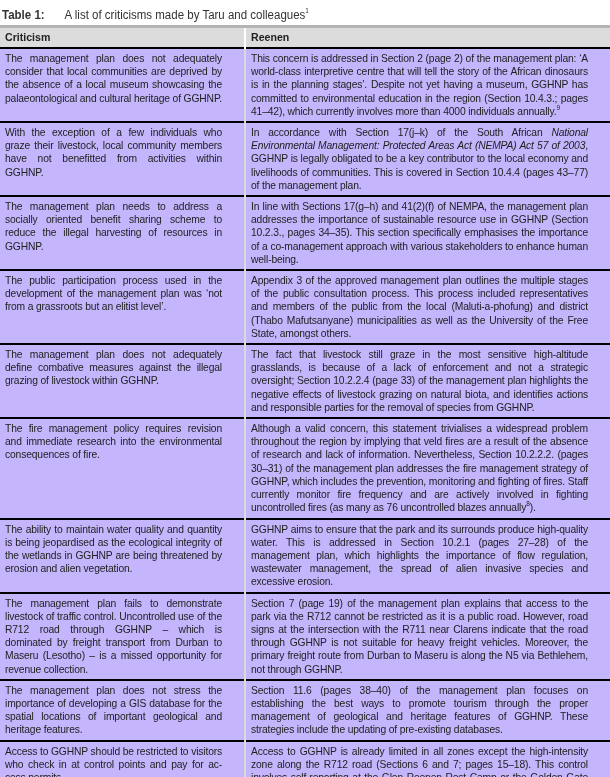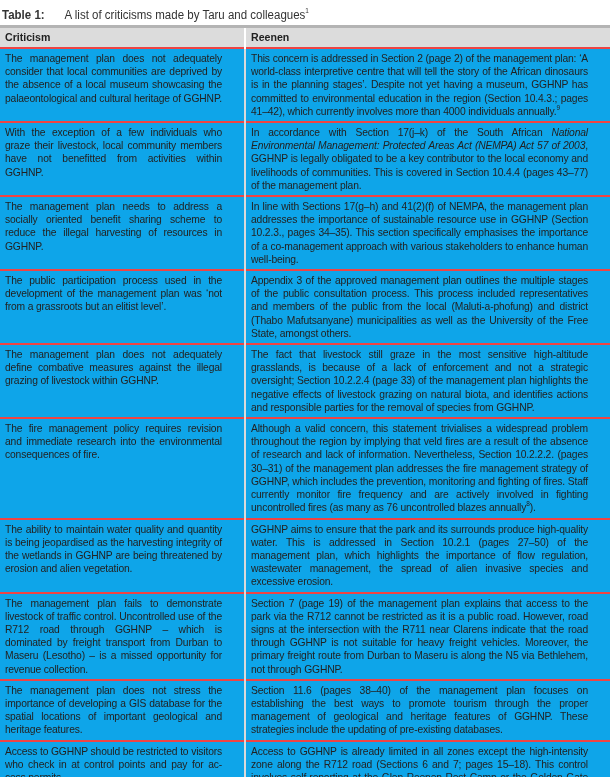--- a/index.html
+++ b/index.html
@@ -23,24 +23,24 @@
   }
   col.c1 { width: 245px; }
   col.c2 { width: 365px; }
   th {
     background: #dcdcdc; font-weight: bold; text-align: left;
     font-size: 10.6px; line-height: 13px; padding: 3px 5px 3px 5px;
     color: #222;
   }
   th:first-child { border-right: 2px solid #ffffff; }
   td {
-    background: #0ea5e9; vertical-align: top;
+    background: #c4b5fd; vertical-align: top;
     font-size: 10.3px; line-height: 13.2px;
     padding: 3px 22px 3px 5px; text-align: justify;
-    border-top: 2px solid #ef4444;
+    border-top: 2px solid #000000;
   }
   td:first-child { border-right: 2px solid #dadada; }
   tr.body-row:last-child td { border-bottom: 2px solid #d8d8d8; }
   .cell-text { display: block; letter-spacing: -0.15px; }
   i.it { }
   sup.ref { font-size: 6.5px; vertical-align: 5px; line-height: 0; }
 </style>
 </head>
 <body>
 
@@ -104,24 +104,24 @@
         <tr class="body-row">
           <td>
             <span class="cell-text"><span>The fire management policy requires revision and immediate research into the environmental consequences of fire.</span></span>
           </td>
           <td>
             <span class="cell-text"><span>Although a valid concern, this statement trivialises a widespread problem throughout the region by implying that veld fires are a result of the absence of research and lack of information. Nevertheless, Section 10.2.2.2. (pages 30–31) of the management plan addresses the fire management strategy of GGHNP, which includes the prevention, monitoring and fighting of fires. Staff currently monitor fire frequency and are actively involved in fighting uncontrolled fires (as many as 76 uncontrolled blazes annually</span><sup class="ref">8</sup><span>).</span></span>
           </td>
         </tr>
         <tr class="body-row">
           <td>
-            <span class="cell-text"><span>The ability to maintain water quality and quantity is being jeopardised as the harvesting integrity of the wetlands in GGHNP are being threatened by erosion and alien vegetation.</span></span>
+            <span class="cell-text"><span>The ability to maintain water quality and quantity is being jeopardised as the ecological integrity of the wetlands in GGHNP are being threatened by erosion and alien vegetation.</span></span>
           </td>
           <td>
-            <span class="cell-text"><span>GGHNP aims to ensure that the park and its surrounds produce high-quality water. This is addressed in Section 10.2.1 (pages 27–50) of the management plan, which highlights the importance of flow regulation, wastewater management, the spread of alien invasive species and excessive erosion.</span></span>
+            <span class="cell-text"><span>GGHNP aims to ensure that the park and its surrounds produce high-quality water. This is addressed in Section 10.2.1 (pages 27–28) of the management plan, which highlights the importance of flow regulation, wastewater management, the spread of alien invasive species and excessive erosion.</span></span>
           </td>
         </tr>
         <tr class="body-row">
           <td>
             <span class="cell-text"><span>The management plan fails to demonstrate livestock of traffic control. Uncontrolled use of the R712 road through GGHNP – which is dominated by freight transport from Durban to Maseru (Lesotho) – is a missed opportunity for revenue collection.</span></span>
           </td>
           <td>
             <span class="cell-text"><span>Section 7 (page 19) of the management plan explains that access to the park via the R712 cannot be restricted as it is a public road. However, road signs at the intersection with the R711 near Clarens indicate that the road through GGHNP is not suitable for heavy freight vehicles. Moreover, the primary freight route from Durban to Maseru is along the N5 via Bethlehem, not through GGHNP.</span></span>
           </td>
         </tr>

